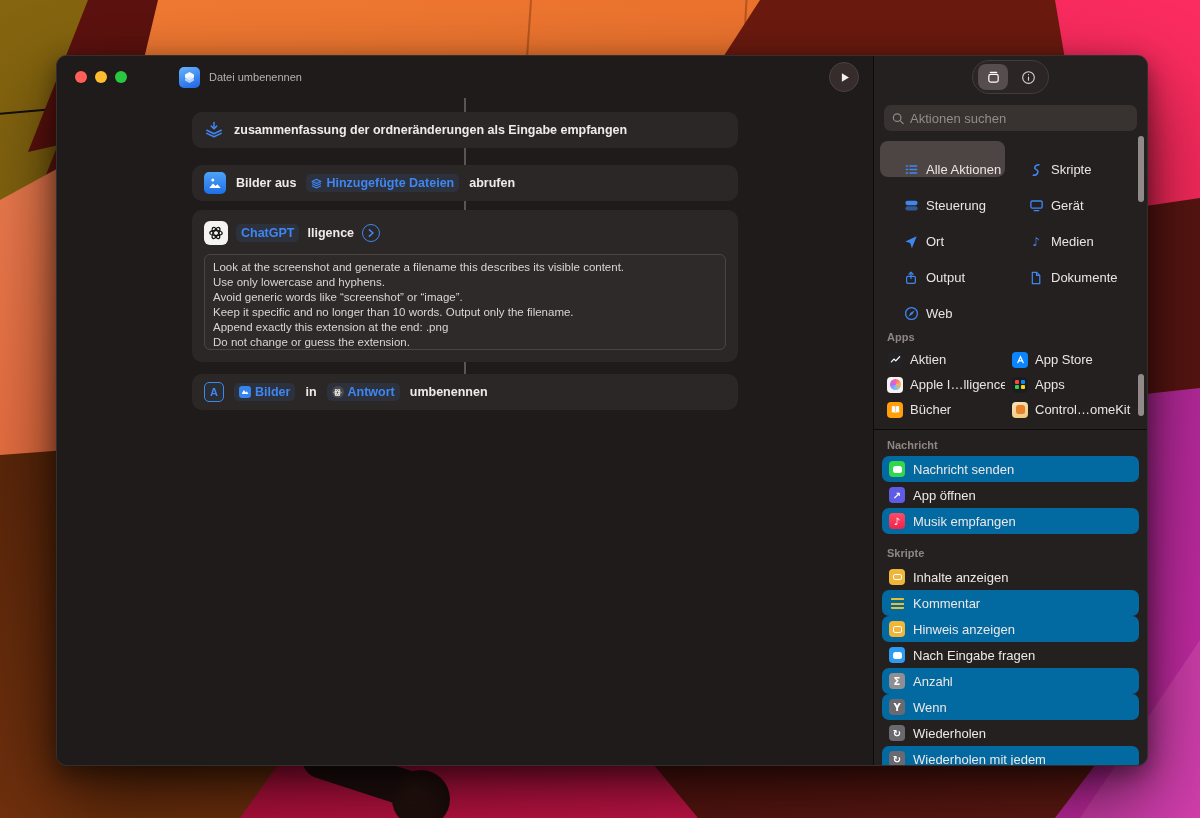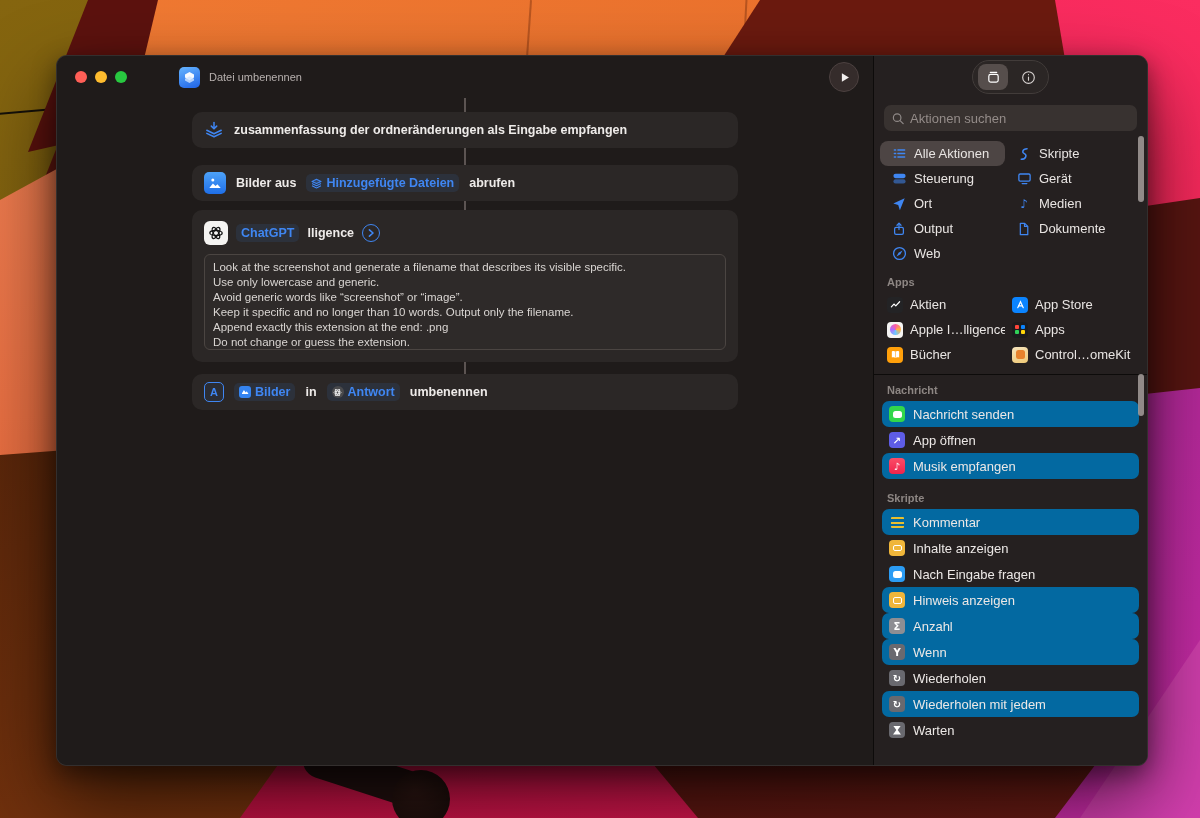--- a/index.html
+++ b/index.html
@@ -71,21 +71,21 @@
   .sidebar { width:274px; flex:none; background:#252020; border-left:1px solid #0d0b0a; position:relative; display:flex; flex-direction:column; overflow:hidden; }
   .seg-wrap { height:42px; display:flex; align-items:center; justify-content:center; flex:none; }
   .seg { display:flex; align-items:center; gap:5px; background:#2b2625; border:1px solid #423c3a; border-radius:17px; padding:3px 5px; }
   .seg-btn { width:30px; height:26px; border-radius:8px; display:flex; align-items:center; justify-content:center; }
   .seg-btn.on { background:#564e4c; }
   .search { margin:7px 10px 4px; height:26px; border-radius:7px; background:#383230; display:flex; align-items:center; gap:6px; padding:0 8px; flex:none; }
   .search input { background:transparent; border:none; outline:none; color:#ddd8d5; font-size:13px; width:100%; font-family:inherit; }
   .search input::placeholder { color:#948c89; }
 
   .cats { display:grid; grid-template-columns:125px 1fr; padding:6px 6px 0 6px; flex:none; }
-  .cat { height:25px; display:flex; align-items:center; gap:7px; padding:0 11px; border-radius:8px; color:#e9e5e3; font-size:13px; white-space:nowrap; }
+  .cat { height:36px; display:flex; align-items:flex-end; gap:7px; padding:0 23px; border-radius:8px; color:#e9e5e3; font-size:13px; white-space:nowrap; }
   .cat.sel { background:#4d4544; }
   .cat .ci { width:16px; display:flex; justify-content:center; flex:none; color:#3f86f2; font-size:12px; font-family:"DejaVu Sans",sans-serif; }
 
   .sec-h { color:#8d8683; font-size:11px; font-weight:700; padding:10px 13px 4px; flex:none; }
   .apps-grid { display:grid; grid-template-columns:125px 1fr; padding:0 6px; flex:none; }
   .app { height:25px; display:flex; align-items:center; gap:7px; padding:0 7px; color:#e9e5e3; font-size:13px; white-space:nowrap; overflow:hidden; }
   .ai { width:16px; height:16px; border-radius:4px; flex:none; display:flex; align-items:center; justify-content:center; overflow:hidden; }
 
   .sb-divider { height:1px; background:#0d0b0a; margin-top:7px; flex:none; }
   .list { flex:1; padding:0 8px; overflow:hidden; }
@@ -200,22 +200,22 @@
                 <span>ChatGPT</span>
               </span>
             <span class="card-text">lligence</span>
             <span class="chev">
               <svg width="10" height="10" viewBox="0 0 10 10" fill="none" stroke="#3f86f2" stroke-width="1.6" stroke-linecap="round" stroke-linejoin="round">
                   <path d="M3.4 1.8L7 5 3.4 8.2"></path>
                 </svg>
             </span>
           </div>
           <div class="gpt-box">
-            <div class="gpt-line">Look at the screenshot and generate a filename that describes its visible specific.</div>
-            <div class="gpt-line">Use only lowercase and generic.</div>
+            <div class="gpt-line">Look at the screenshot and generate a filename this describes its visible content.</div>
+            <div class="gpt-line">Use only lowercase and hyphens.</div>
             <div class="gpt-line">Avoid generic words like “screenshot” or “image”.</div>
             <div class="gpt-line">Keep it specific and no longer than 10 words. Output only the filename.</div>
             <div class="gpt-line">Append exactly this extension at the end: .png</div>
             <div class="gpt-line">Do not change or guess the extension.</div>
 
           </div>
         </div>
 
         <div class="connector c4"></div>
 
@@ -415,43 +415,43 @@
           <span class="li" style="background:#5e5ce6">↗</span>
           <span>App öffnen</span>
         </div>
         <div class="lrow z">
           <span class="li" style="background:linear-gradient(180deg,#fb4d67,#f0234c)">♪</span>
           <span>Musik empfangen</span>
         </div>
 
         <div class="sec-h" style="padding:13px 5px 5px">Skripte</div>
 
-        <div class="lrow z">
-          <span class="li">
-              <span class="kom"></span>
-            </span>
-          <span>Kommentar</span>
-        </div>
         <div class="lrow">
           <span class="li" style="background:#f0b63a">
               <span class="rectg"></span>
             </span>
           <span>Inhalte anzeigen</span>
         </div>
+        <div class="lrow z">
+          <span class="li">
+              <span class="kom"></span>
+            </span>
+          <span>Kommentar</span>
+        </div>
+        <div class="lrow z">
+          <span class="li" style="background:#f0b63a">
+              <span class="rectg" style="height:7px"></span>
+            </span>
+          <span>Hinweis anzeigen</span>
+        </div>
         <div class="lrow">
           <span class="li" style="background:#2b9cf4">
               <span class="bubble"></span>
             </span>
           <span>Nach Eingabe fragen</span>
-        </div>
-        <div class="lrow z">
-          <span class="li" style="background:#f0b63a">
-              <span class="rectg" style="height:7px"></span>
-            </span>
-          <span>Hinweis anzeigen</span>
         </div>
         <div class="lrow z">
           <span class="li" style="background:#8e8e93">Σ</span>
           <span>Anzahl</span>
         </div>
         <div class="lrow z">
           <span class="li" style="background:#69696f">Y</span>
           <span>Wenn</span>
         </div>
         <div class="lrow">

